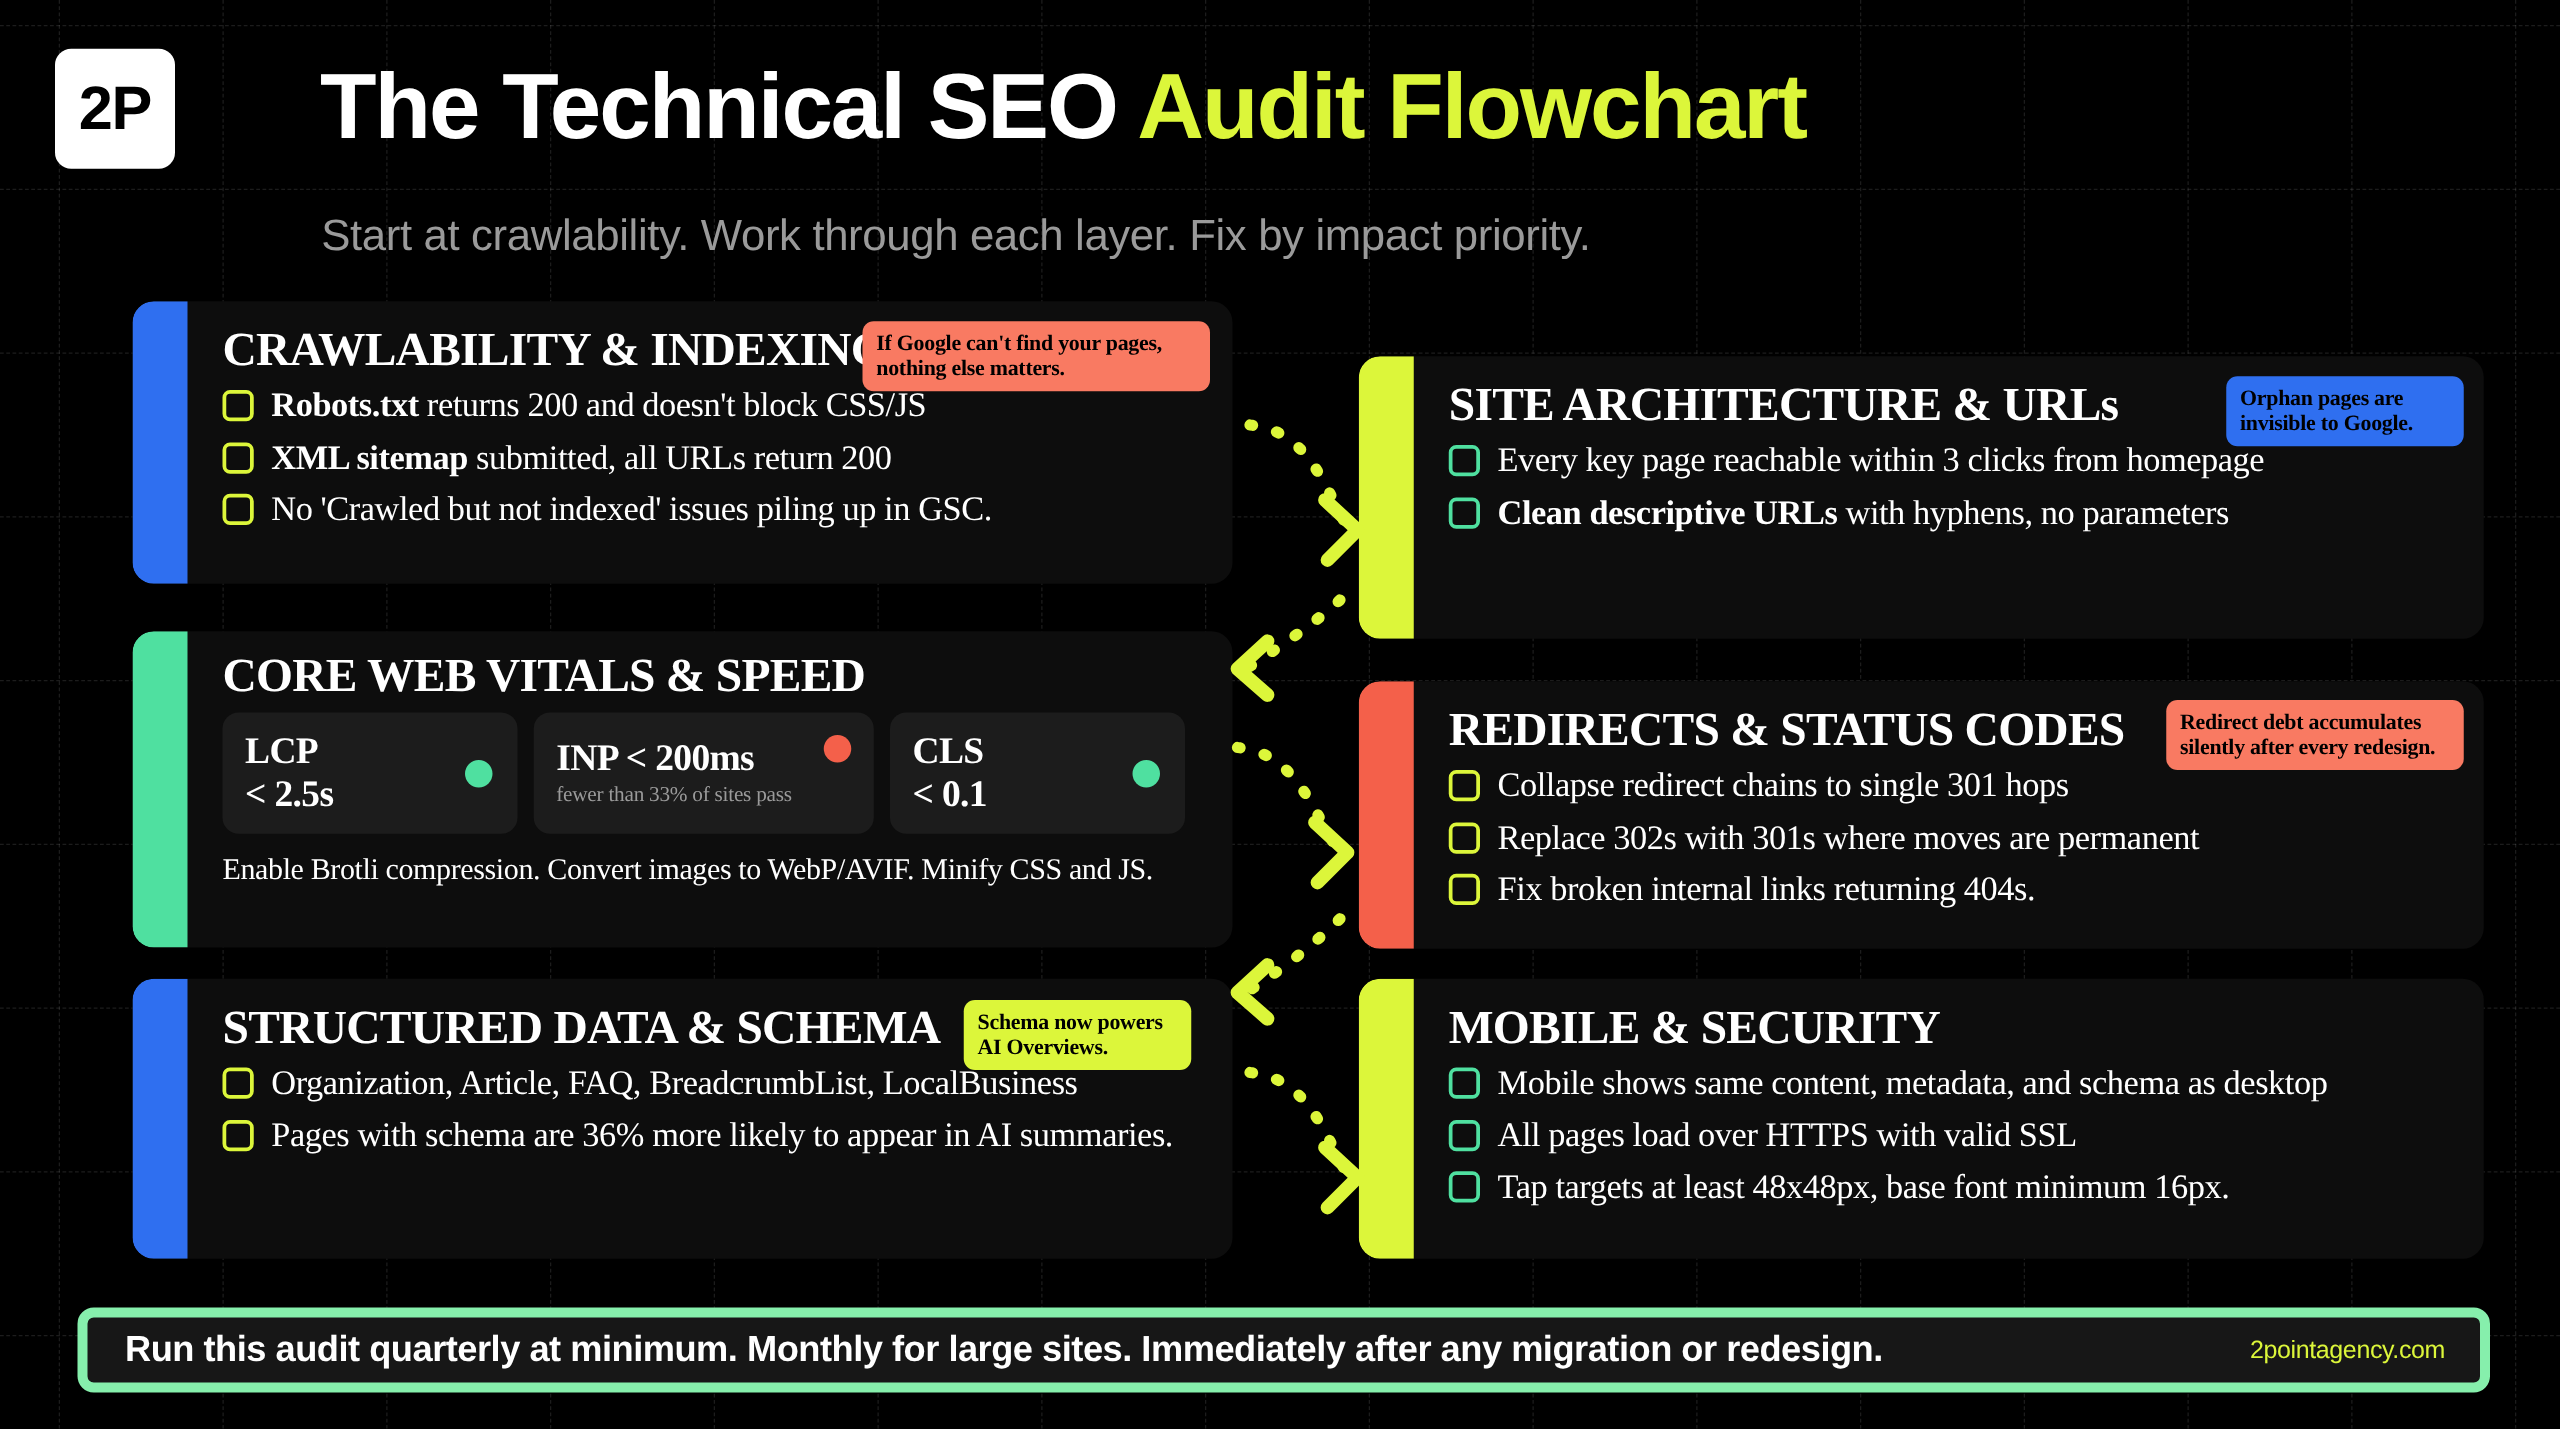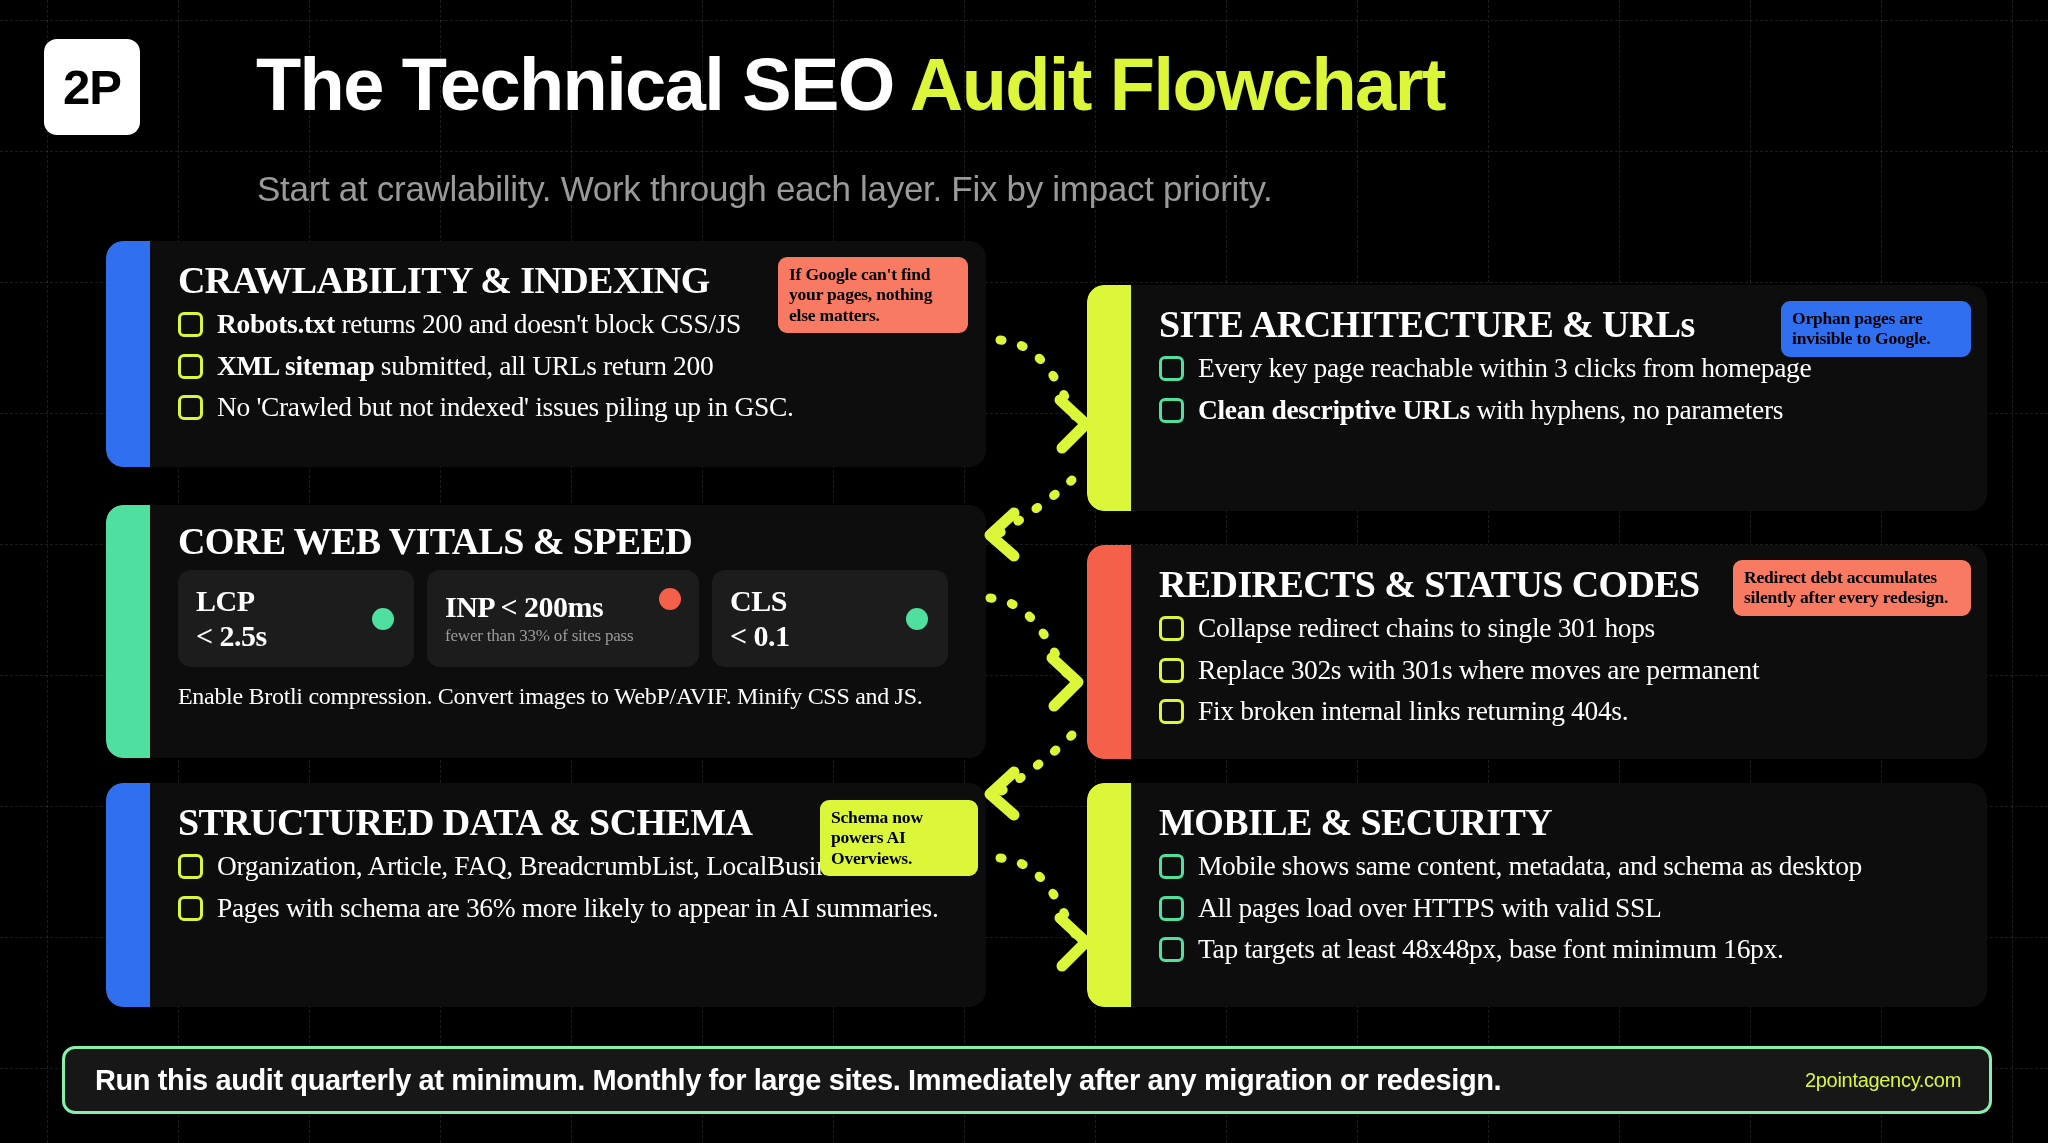--- a/index.html
+++ b/index.html
@@ -112,21 +112,21 @@
   .dot.bad  { background:#F4604A; }
   .chip.wide .dot { right:18px; top:18px; }
   .chip .dot { right:20px; top:50%; transform:translateY(-50%); }
   .chip.wide .dot { transform:none; }
   .note-line { font-size:24px; letter-spacing:-0.3px; color:#fff; margin-top:16px; }
 
   
   .footer {
     position:absolute; left:62px; top:1046px;
     width:1930px; height:68px;
-    border:3px solid #86efac; border-radius:13px;
+    border:8px solid #86efac; border-radius:13px;
     background:#171717;
     display:flex; align-items:center; justify-content:space-between;
     padding:0 28px 0 30px;
   }
   .footer .f-text { font-size:29px; font-weight:bold; letter-spacing:-0.4px; color:#fff; }
   .footer .f-url  { font-size:20px; font-weight:normal; letter-spacing:-0.3px; color:#DCF63A; }
 
   
   #arrows { position:absolute; inset:0; pointer-events:none; }
 </style>
@@ -169,21 +169,21 @@
     <div class="title">
       <span>The Technical SEO </span><span class="accent">Audit Flowchart</span>
     </div>
     <div class="subtitle">Start at crawlability. Work through each layer. Fix by impact priority.</div>
   </div>
 
   <div class="card" id="card-crawlability" style="left:106px; top:241px; width:880px; height:226px;">
     <div class="bar" style="background:#2F6FF0;"></div>
     <div class="body">
       <div class="card-title">CRAWLABILITY &amp; INDEXING</div>
-      <div class="badge red" style="right:18px; top:16px; width:190px;"><span>If Google can't find your pages, nothing else matters.</span></div>
+      <div class="badge red" style="right:18px; top:16px; width:278px;"><span>If Google can't find your pages, nothing else matters.</span></div>
       <ul class="checks" style="margin-top:4px;">
         <li>
           <span class="cbox"></span>
           <span class="ctext"><b>Robots.txt</b><span> returns 200 and doesn't block CSS/JS</span></span>
         </li>
         <li>
           <span class="cbox"></span>
           <span class="ctext"><b>XML sitemap</b><span> submitted, all URLs return 200</span></span>
         </li>
         <li>
@@ -256,21 +256,21 @@
           <span class="ctext"><b></b><span>Fix broken internal links returning 404s.</span></span>
         </li>
       </ul>
     </div>
   </div>
 
   <div class="card" id="card-structured" style="left:106px; top:783px; width:880px; height:224px;">
     <div class="bar" style="background:#2F6FF0;"></div>
     <div class="body">
       <div class="card-title">STRUCTURED DATA &amp; SCHEMA</div>
-      <div class="badge lime" style="right:8px; top:17px; width:158px;"><span>Schema now powers AI Overviews.</span></div>
+      <div class="badge lime" style="right:33px; top:17px; width:182px;"><span>Schema now powers AI Overviews.</span></div>
       <ul class="checks" style="margin-top:2px;">
         <li>
           <span class="cbox"></span>
           <span class="ctext"><b></b><span>Organization, Article, FAQ, BreadcrumbList, LocalBusiness</span></span>
         </li>
         <li>
           <span class="cbox"></span>
           <span class="ctext"><b></b><span>Pages with schema are 36% more likely to appear in AI summaries.</span></span>
         </li>
       </ul>

